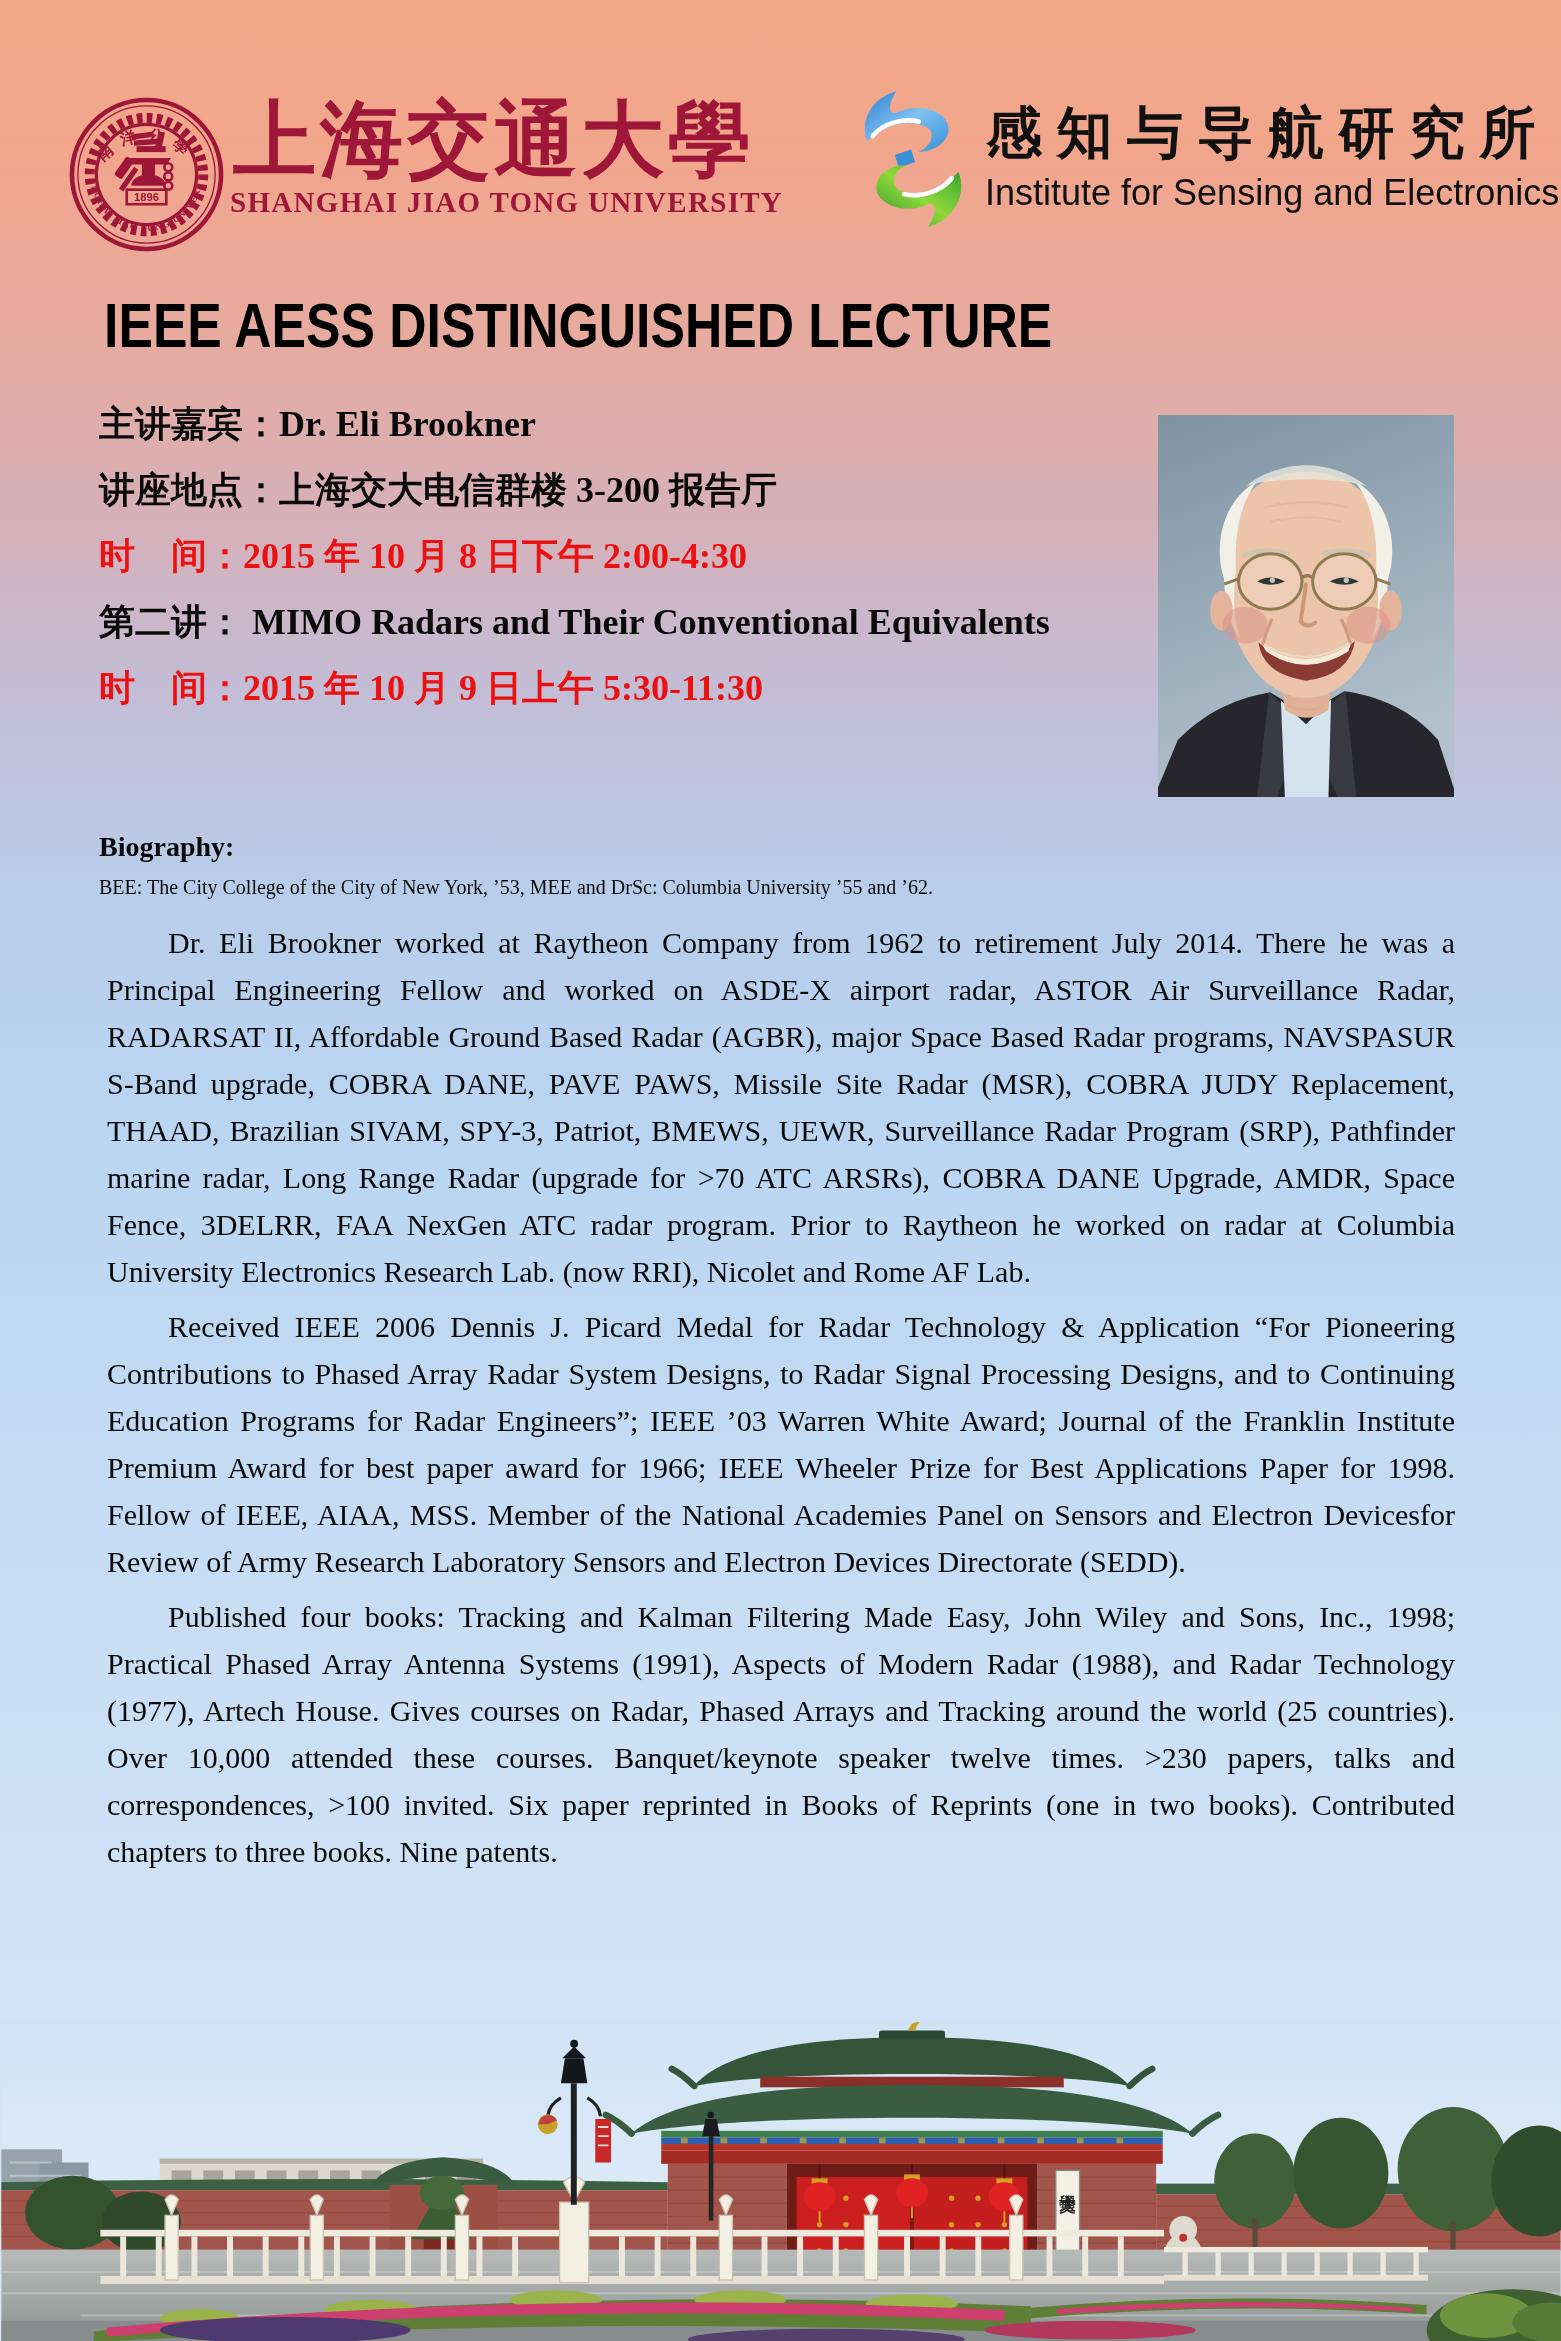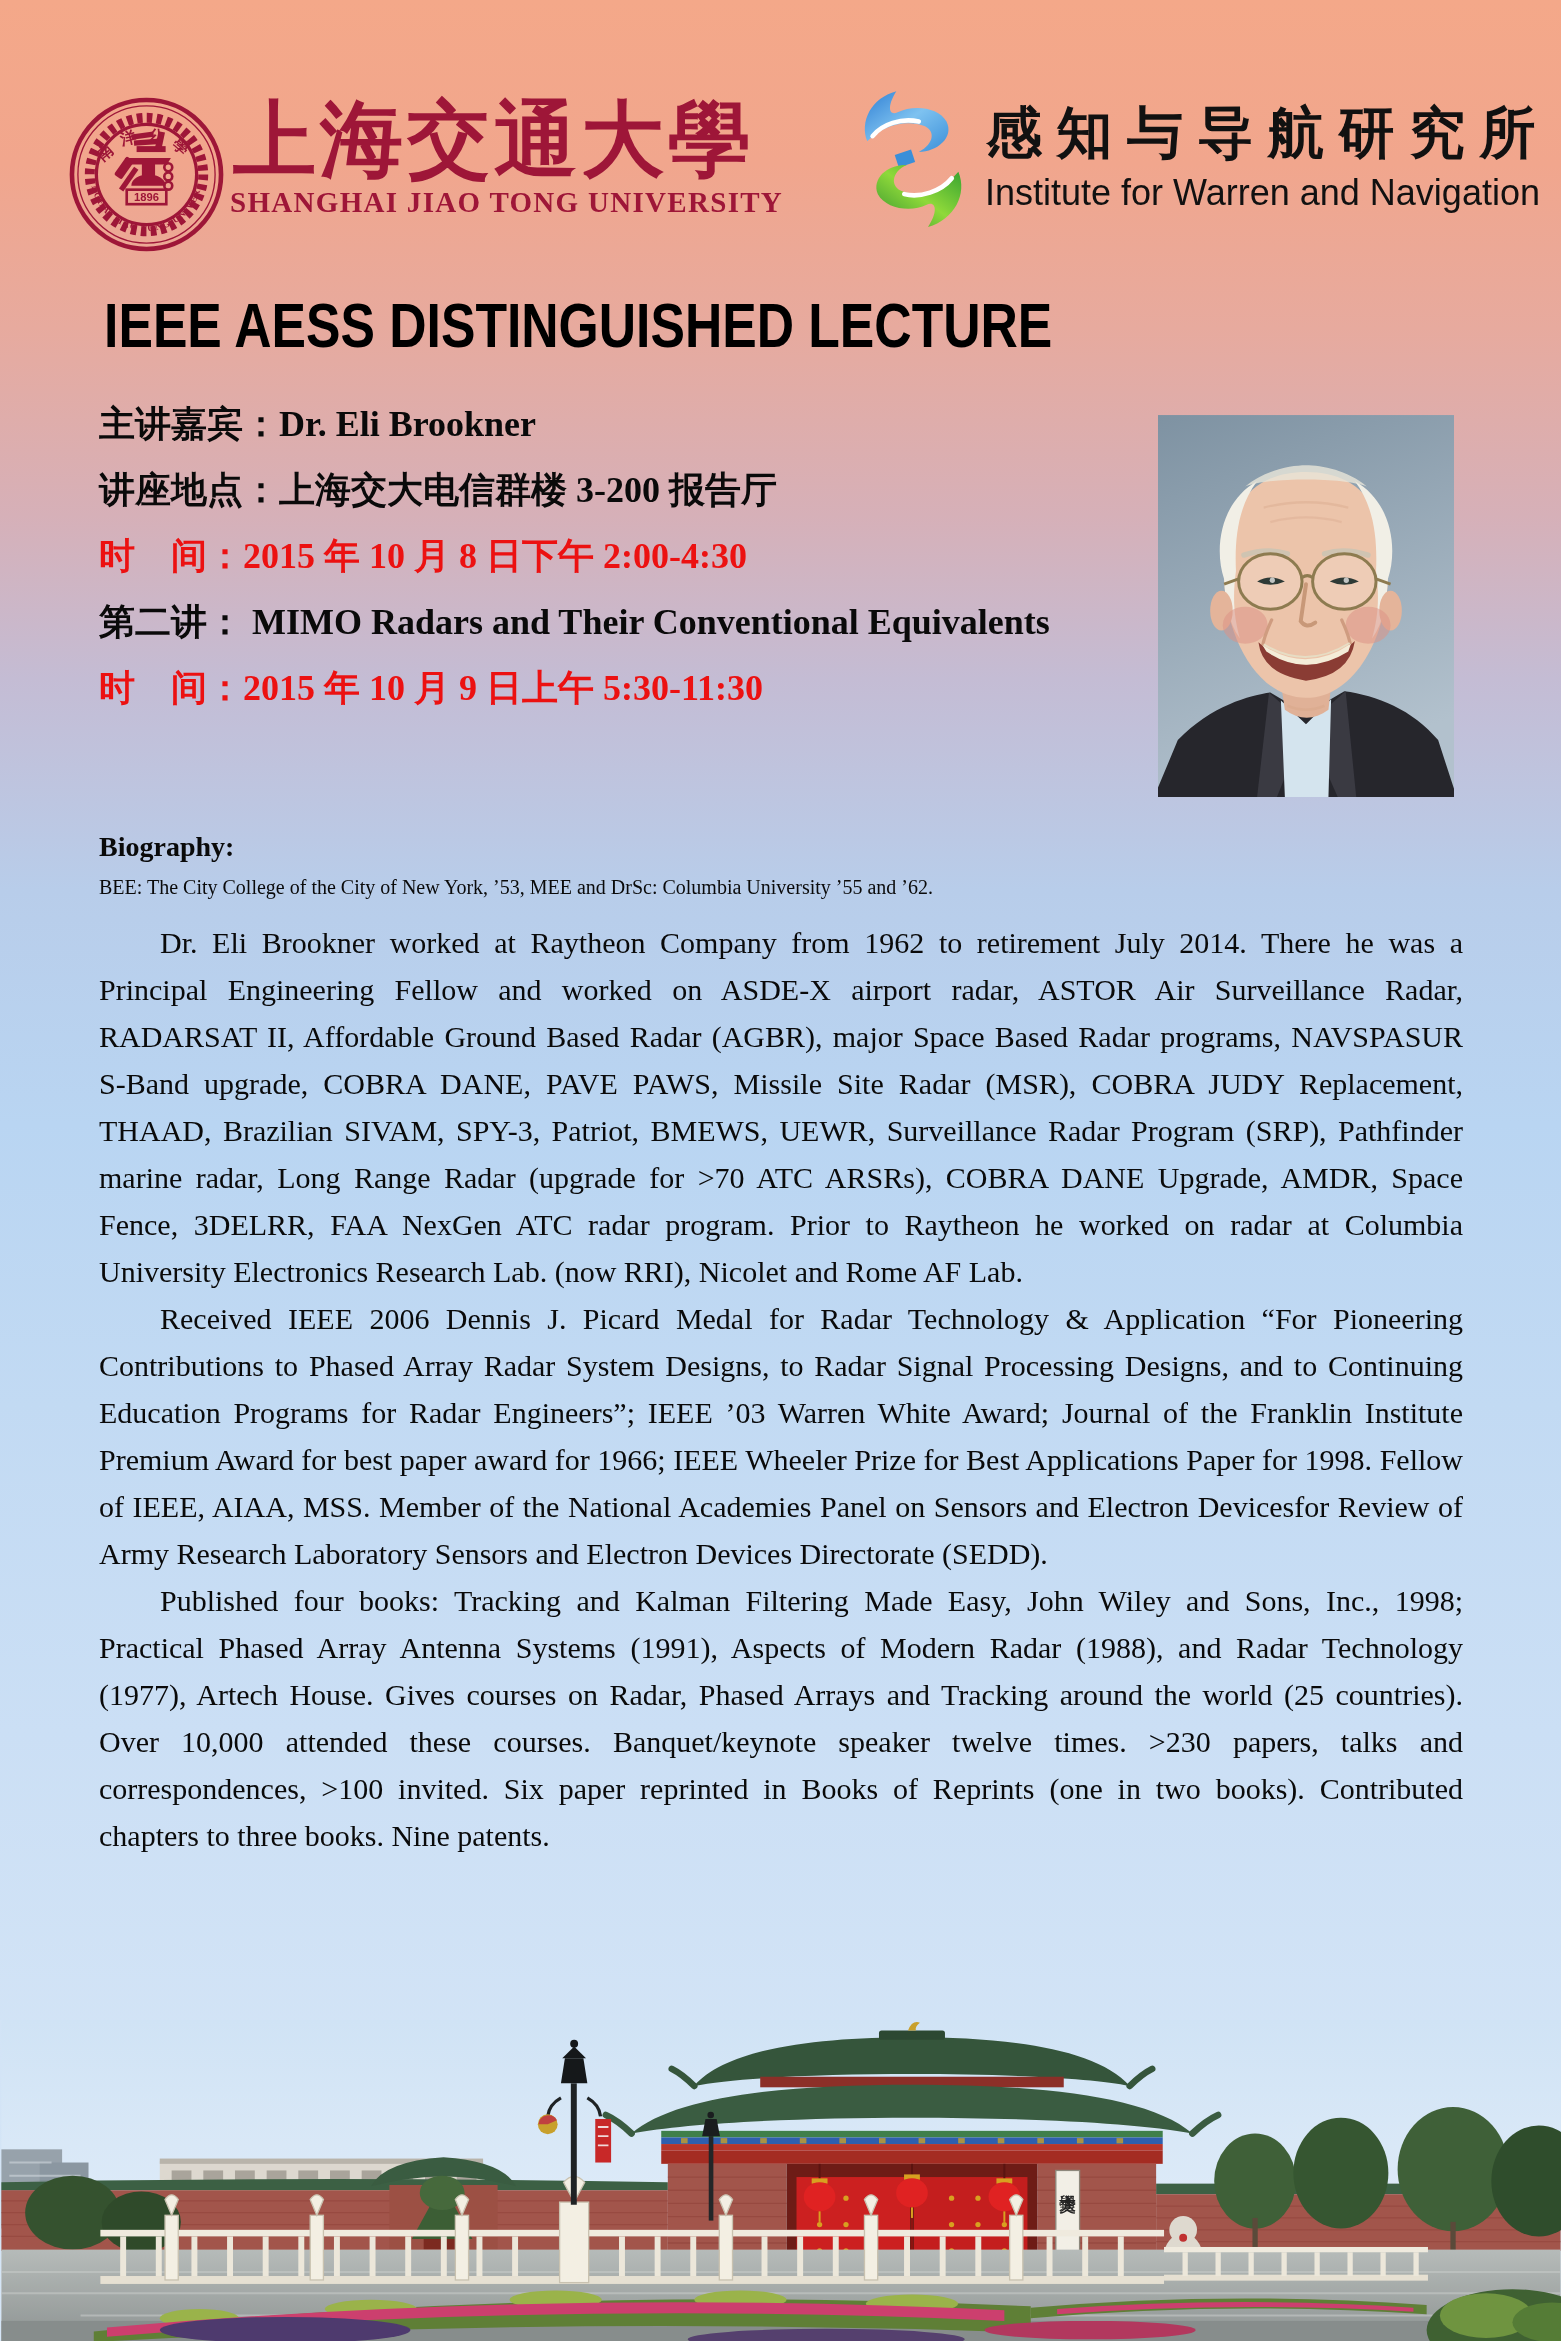--- a/index.html
+++ b/index.html
@@ -34,21 +34,21 @@
     font-family:"DejaVu Sans", sans-serif;}
   .detail-label{font-family:Liberation Sans, sans-serif; font-weight:700;text-align:right;}
   .detail-value{font-family:"Liberation Serif", serif; font-weight:700;}
   .red{color:#ec1111;}
   
   .portrait{left:1158px; top:415px; width:296px; height:382px;}
   
   .bio{left:99px; top:831px; width:1364px;}
   .bio-heading{margin:0; font-size:28px; font-weight:700; font-family:"Liberation Serif", serif;}
   .bio-edu{margin:13.2px 0 20px 0; font-size:20px;}
-  .bio p{margin:0; font-size:30px; line-height:47px; text-align:justify; text-indent:61px;}
+  .bio p{margin:8px; font-size:30px; line-height:47px; text-align:justify; text-indent:61px;}
   
   .campus{left:0; top:2020px; width:1562px; height:322px;}
 </style>
 </head>
 <body>
 
 <div class="page">
 
   <div class="abs sjtu-seal">
     <svg width="157" height="157" viewBox="0 0 238 238">
@@ -111,21 +111,21 @@
       <path d="M14 96 C2 66 20 30 58 20 C44 42 46 58 60 52 C84 40 122 44 134 66 C146 90 120 112 92 112 C116 100 118 78 98 72 C70 62 34 74 14 96 Z" fill="url(#gBlue)"></path>
       <path d="M22 88 C36 70 66 60 92 66" fill="none" stroke="#ffffff" stroke-width="7" stroke-linecap="round"></path>
 
       <rect x="58" y="112" width="26" height="20" transform="rotate(-18 71 122)" fill="#3a8fd9"></rect>
 
       <path d="M152 142 C166 176 146 214 106 226 C122 202 118 186 104 192 C80 204 42 198 30 176 C20 152 46 130 74 132 C50 142 48 166 68 172 C98 182 132 166 152 142 Z" fill="url(#gGreen)"></path>
       <path d="M142 152 C126 172 94 182 70 176" fill="none" stroke="#ffffff" stroke-width="7" stroke-linecap="round"></path>
     </svg>
   </div>
   <div class="abs isn-cn">感知与导航研究所</div>
-  <div class="abs isn-en">Institute for Warren and Navigation</div>
+  <div class="abs isn-en">Institute for Sensing and Electronics</div>
 
   <div class="abs title-wrap">
     <span class="title">IEEE AESS DISTINGUISHED LECTURE</span>
   </div>
 
   <div class="abs details">
     <div class="detail-line"><span class="detail-label">主讲嘉宾：</span><span class="detail-value">Dr. Eli Brookner</span></div>
     <div class="detail-line"><span class="detail-label">讲座地点：</span><span class="detail-value">上海交大电信群楼 3-200 报告厅</span></div>
     <div class="detail-line red"><span class="detail-label">时　间：</span><span class="detail-value">2015 年 10 月 8 日下午 2:00-4:30</span></div>
     <div class="detail-line"><span class="detail-label">第二讲：</span><span class="detail-value"> MIMO Radars and Their Conventional Equivalents</span></div>

